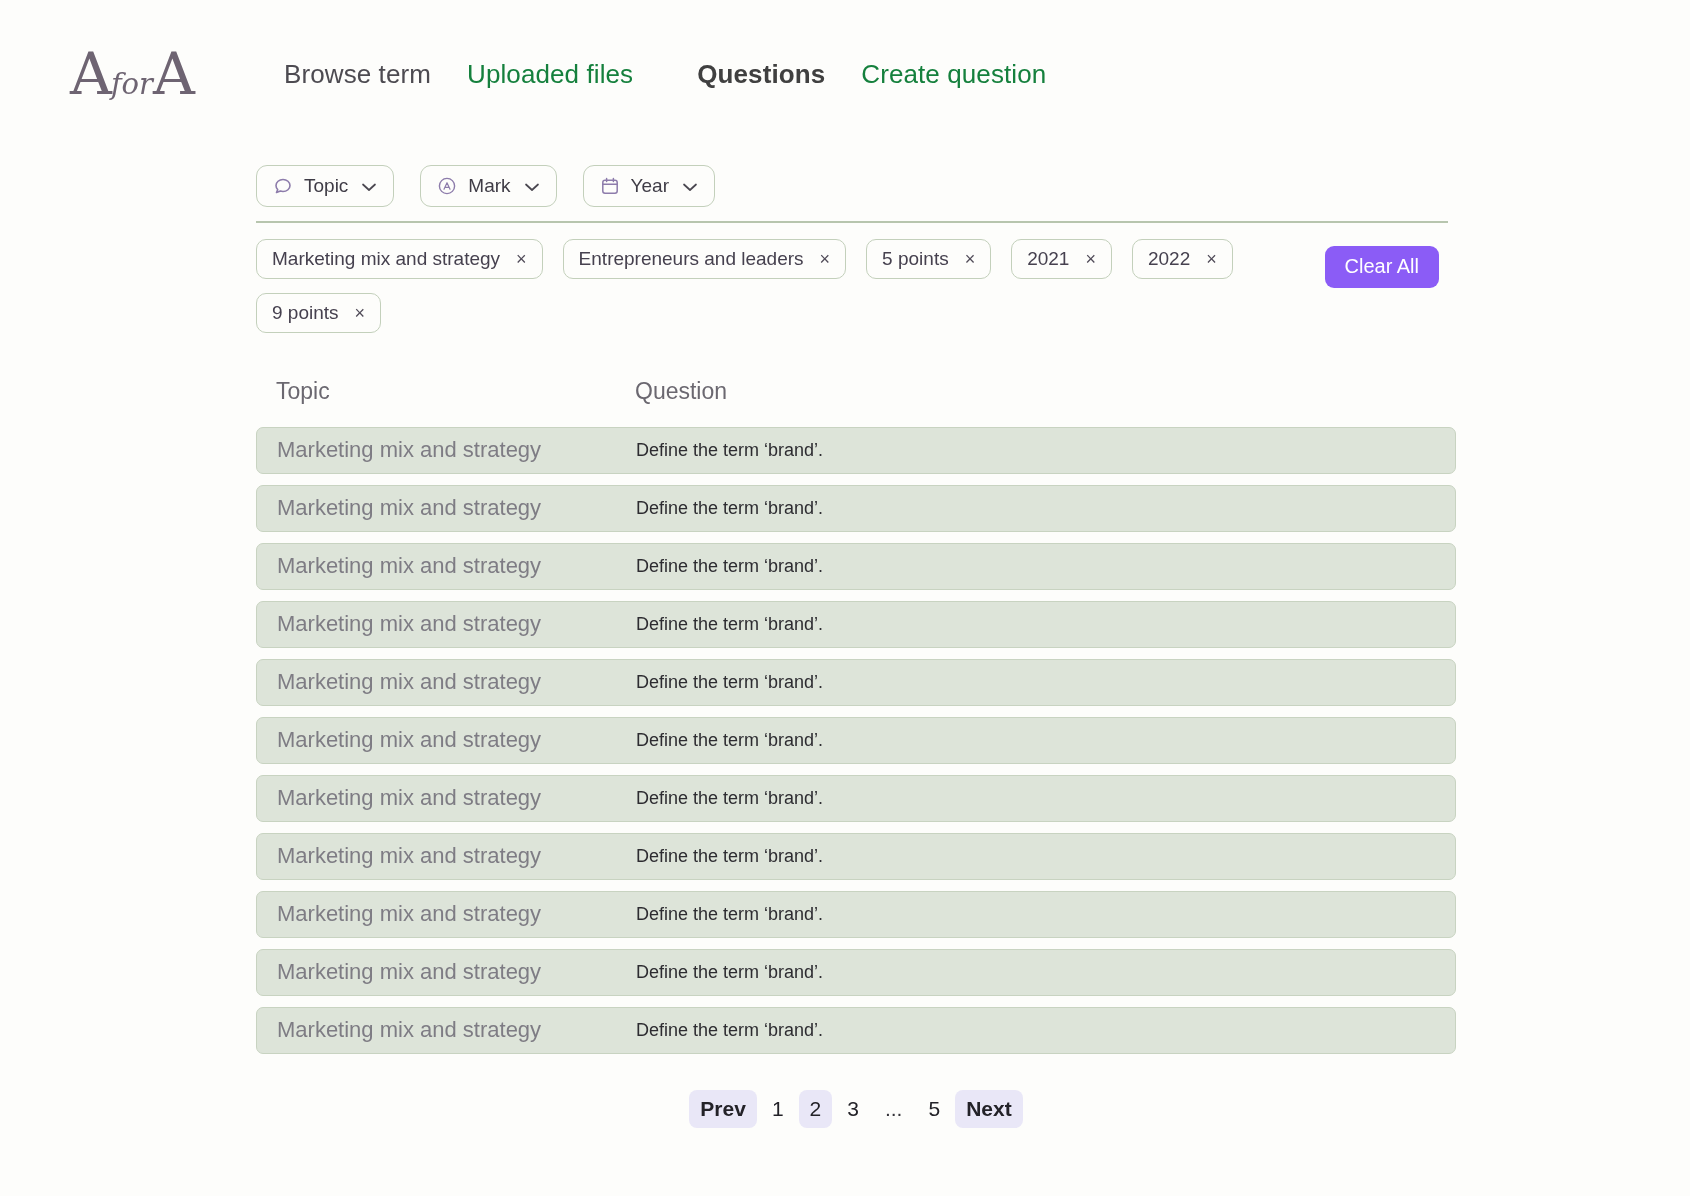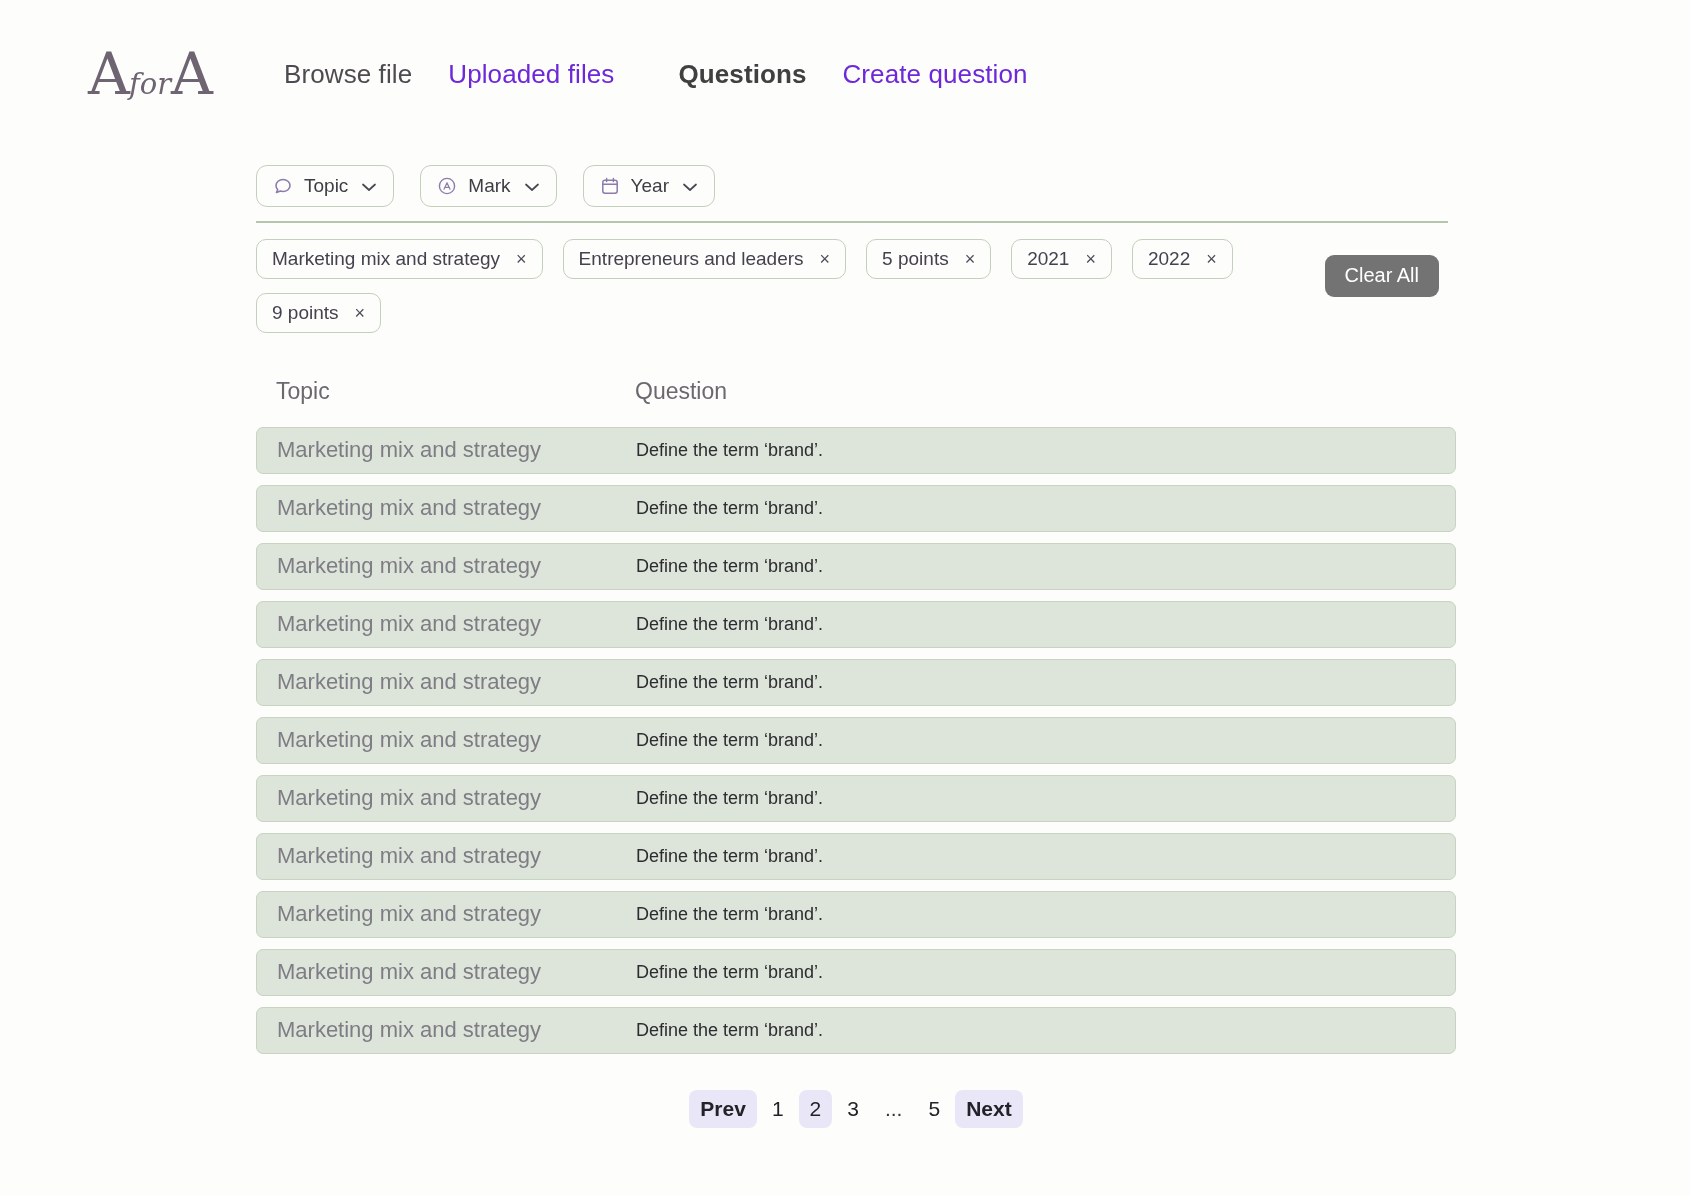--- a/index.html
+++ b/index.html
@@ -10,21 +10,20 @@
     font-family: "Liberation Sans", sans-serif;
     -webkit-font-smoothing: antialiased;
   }
 
   
   .header {
     display: flex;
     align-items: center;
     padding: 30px 16px 0 0;
     height: 118px;
-    text-align: center;
   }
   .logo {
     margin-left: 70px;
     width: 160px;
     font-family: "DejaVu Serif", serif;
     color: #6e6472;
     line-height: 1;
     white-space: nowrap;
     user-select: none;
   }
@@ -32,21 +31,21 @@
   .logo .mid { font-size: 29px; font-style: italic; letter-spacing: 0px; }
 
   .nav {
     display: flex;
     align-items: baseline;
     gap: 36px;
     margin-left: 54px;
     font-size: 26px;
   }
   .nav-item {
-    color: #6d28d9;
+    color: #15803d;
     white-space: nowrap;
     cursor: pointer;
     letter-spacing: 0.1px;
   }
   .nav-item.strongish { color: #4d4b51; }
   .nav-item.active { color: #404040; font-weight: 600; margin-left: 28px; }
 
   
   .page {
     padding-left: 256px;
@@ -112,27 +111,27 @@
     white-space: nowrap;
     cursor: pointer;
   }
   .chip .x {
     font-size: 18px;
     color: #514c59;
     line-height: 1;
   }
   .clear-all {
     position: absolute;
-    top: 16px;
+    top: 7px;
     right: 9px;
     height: 42px;
     padding: 0 20px;
     border: none;
     border-radius: 9px;
-    background: #737373;
+    background: #8b5cf6;
     color: #ffffff;
     font-size: 20px;
     font-family: "Liberation Sans", sans-serif;
     cursor: pointer;
   }
 
   
   .table { margin-top: 45px; width: 1200px; }
   .thead {
     display: flex;
@@ -196,21 +195,21 @@
   .pg.ellipsis { cursor: default; color: #35343a; }
 </style>
 </head>
 <body>
 
 <div class="header">
   <div class="logo">
     <span class="big">A</span><span class="mid">for</span><span class="big">A</span>
   </div>
   <nav class="nav">
-    <span class="nav-item strongish">Browse file</span>
+    <span class="nav-item strongish">Browse term</span>
     <span class="nav-item">Uploaded files</span>
     <span class="nav-item active">Questions</span>
     <span class="nav-item">Create question</span>
   </nav>
 </div>
 
 <div class="page">
 
   <div class="filter-row">
 

